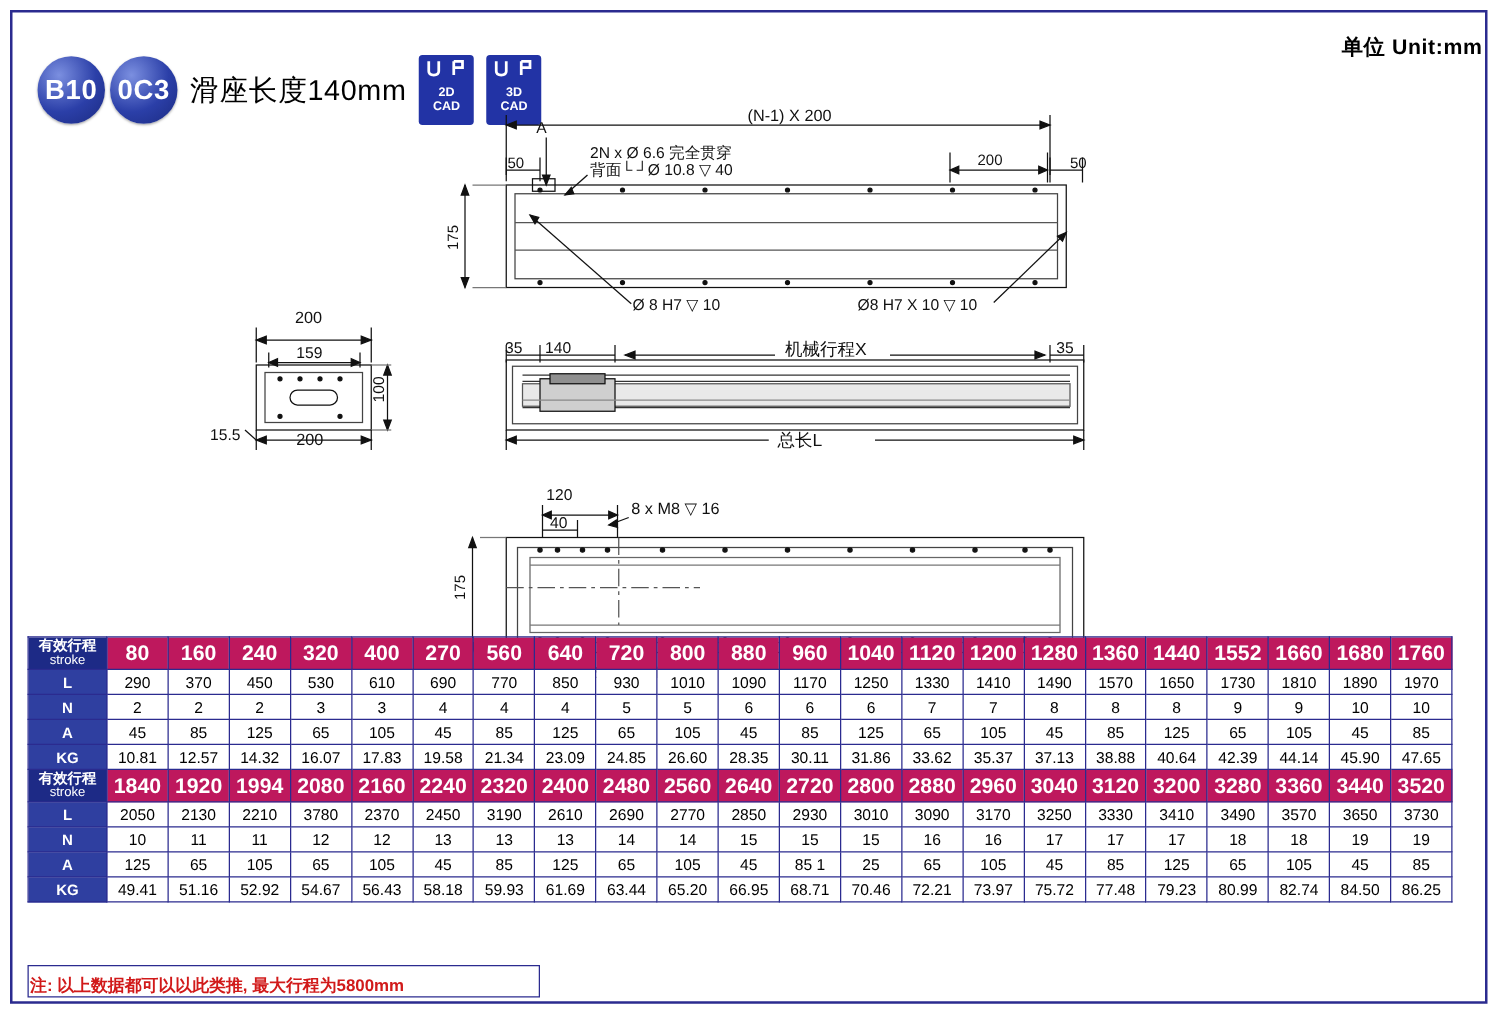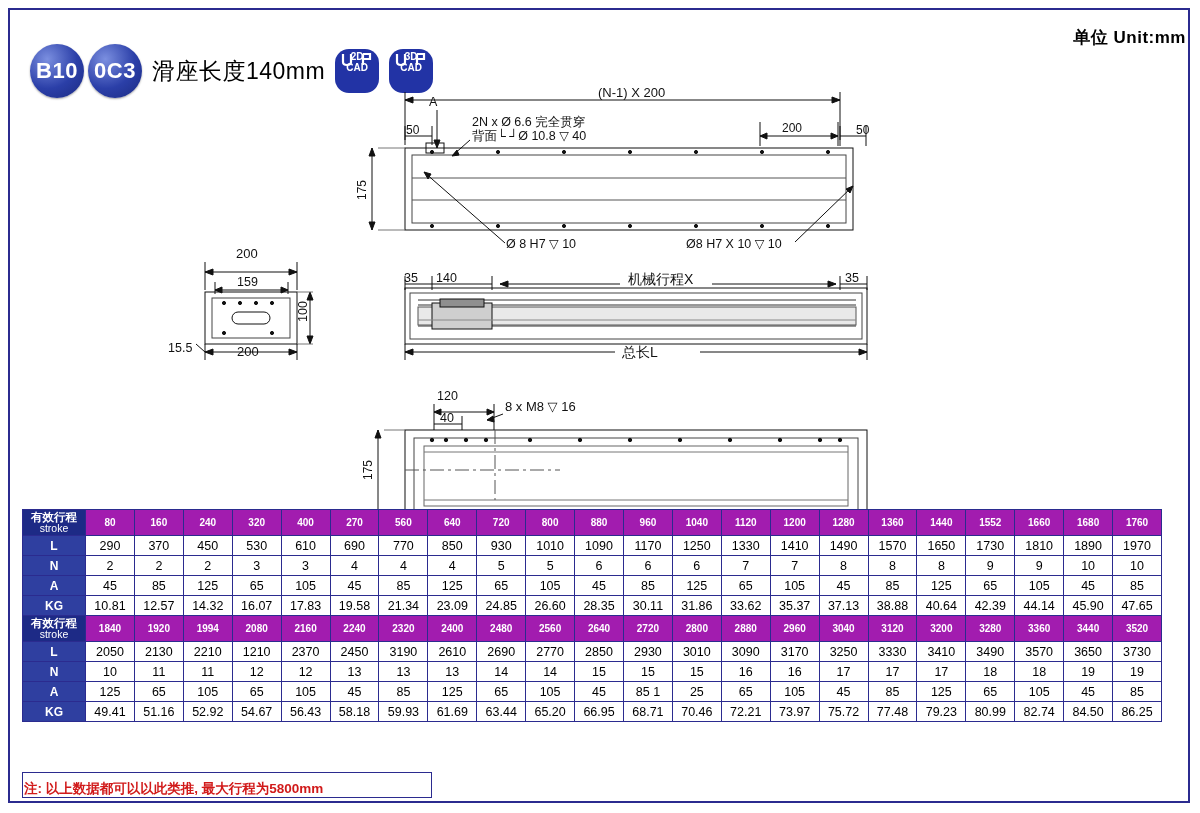--- a/index.html
+++ b/index.html
@@ -25,42 +25,42 @@
   .badge{
     width:54px;height:54px;border-radius:50%;
     background:radial-gradient(circle at 32% 28%, #7b8fe0 0%, #2b3fa8 55%, #1b2a80 100%);
     color:#fff;display:flex;align-items:center;justify-content:center;
     font-size:22px;font-weight:bold;letter-spacing:.5px;
     box-shadow:0 1px 2px rgba(0,0,0,.35);
   }
   .badge + .badge{margin-left:4px;}
   .title-text{font-size:23px;margin-left:10px;letter-spacing:.5px;}
   .cad-btn{
-    width:44px;height:44px;margin-left:10px;border-radius:14px;
+    width:44px;height:56px;margin-left:10px;border-radius:3px;
     background:#2233a5;color:#fff;display:flex;flex-direction:column;
-    align-items:center;justify-content:flex-end;padding-bottom:20px;
+    align-items:center;justify-content:flex-end;padding-bottom:9px;
     box-sizing:border-box;font-size:11px;font-weight:bold;line-height:1.05;
     position:relative;
   }
   .cad-btn .caddim{font-size:10px;}
   .cad-btn .cadtxt{font-size:10px;text-align:right;}
   .cad-btn .hook{
     position:absolute;top:4px;left:0;right:0;height:14px;
   }
   
   .draw{position:absolute;left:0;top:0;width:1182px;height:795px;pointer-events:none;}
   
   .table-wrap{position:absolute;left:22px;top:509px;width:1140px;}
   table.spec{border-collapse:collapse;width:1140px;font-size:12.5px;}
   table.spec td,table.spec th{
     border:1px solid #2b2b8f;text-align:center;padding:1px 0;height:17px;
     font-family:"Liberation Sans", sans-serif;
   }
   .hdr-cell{
-    background:#a21caf;color:#fff;font-weight:bold;font-size:10px;line-height:1.0;
+    background:#be185d;color:#fff;font-weight:bold;font-size:17px;line-height:1.0;
   }
   .hdr-label{
     background:#1d2a86;color:#fff;font-weight:bold;font-size:11.5px;line-height:1.05;
     width:62px;
   }
   .row-label{
     background:#2f3fa0;color:#fff;font-weight:bold;font-size:12px;width:62px;
   }
   .val{background:#fff;color:#000;}
   .note{
@@ -479,21 +479,21 @@
           <td class="hdr-cell">3280</td>
           <td class="hdr-cell">3360</td>
           <td class="hdr-cell">3440</td>
           <td class="hdr-cell">3520</td>
         </tr>
         <tr>
           <td class="row-label">L</td>
           <td class="val">2050</td>
           <td class="val">2130</td>
           <td class="val">2210</td>
-          <td class="val">1210</td>
+          <td class="val">3780</td>
           <td class="val">2370</td>
           <td class="val">2450</td>
           <td class="val">3190</td>
           <td class="val">2610</td>
           <td class="val">2690</td>
           <td class="val">2770</td>
           <td class="val">2850</td>
           <td class="val">2930</td>
           <td class="val">3010</td>
           <td class="val">3090</td>

